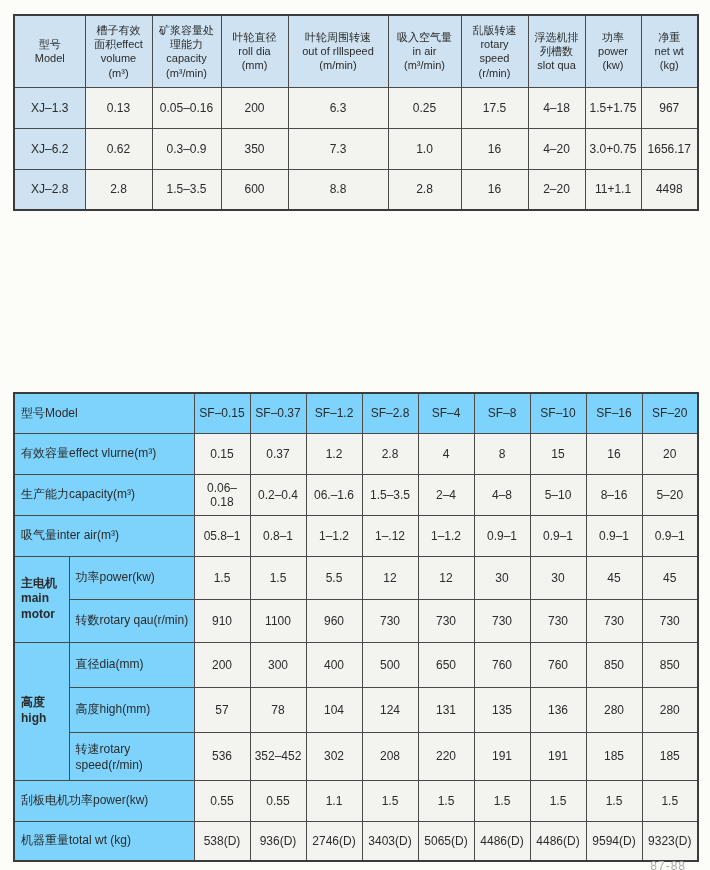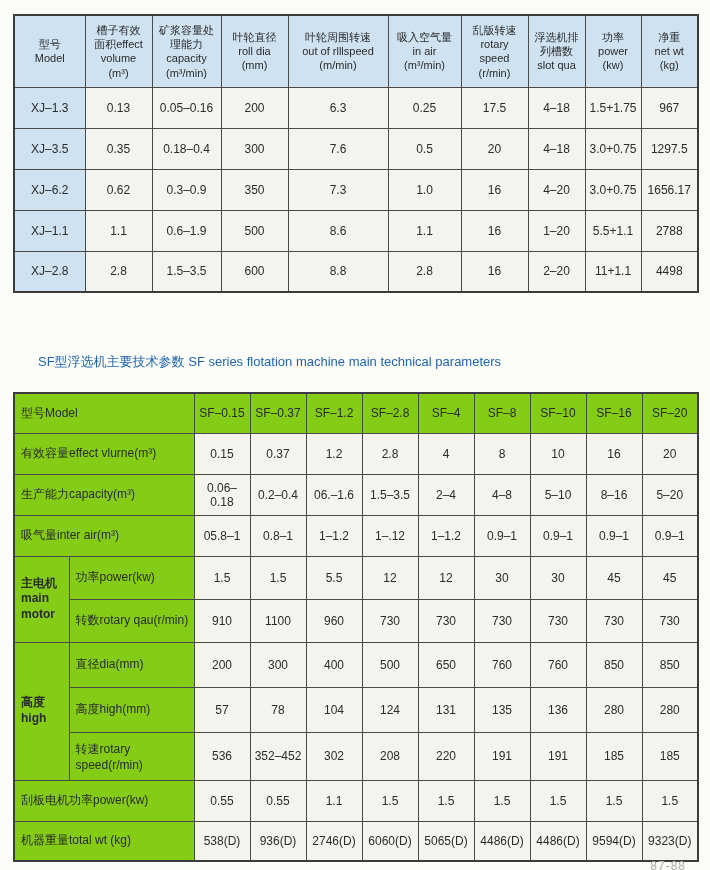--- a/index.html
+++ b/index.html
@@ -11,21 +11,21 @@
   table { border-collapse:collapse; table-layout:fixed; position:absolute; border:2px solid #3c3c3c; }
   td,th { border:1px solid #4a4a4a; padding:1px 3px; font-size:12px; text-align:center; vertical-align:middle; overflow:hidden; font-weight:400; }
   .t1 { left:13px; top:14px; width:684px; }
   .t1 tr.hdr { height:72px; }
   .t1 tr.dat { height:41px; }
   .t1 th { background:#cee2f1; white-space:pre-line; font-size:11px; line-height:1.3; }
   td.mod { background:#cee2f1;text-align:center; }
   td.val { background:#f3f3f0; }
   .title { position:absolute; left:38px; top:353px; font-size:13px; color:#2165ae; }
   .t2 { left:13px; top:392px; width:684px; }
-  .t2 .lbl, .t2 .sub, .t2 .grp, .t2 .mhd { background:#84cc16; }
+  .t2 .lbl, .t2 .sub, .t2 .grp, .t2 .mhd { background:#7dd3fc; }
   .t2 .lbl, .t2 .sub, .t2 .grp { text-align:left; padding-left:6px; }
   .grp { white-space:pre-line; line-height:1.3;font-weight:bold; }
   .h40{height:40px} .h41{height:41px} .h43{height:43px} .h45{height:45px} .h48{height:48px}
   .pageref { position:absolute; right:24px; top:859px; font-size:12px; color:#ababab; letter-spacing:1px; }
 </style>
 </head>
 <body>
 
 <div class="page">
 
@@ -83,71 +83,46 @@
       <td class="val">0.05–0.16</td>
       <td class="val">200</td>
       <td class="val">6.3</td>
       <td class="val">0.25</td>
       <td class="val">17.5</td>
       <td class="val">4–18</td>
       <td class="val">1.5+1.75</td>
       <td class="val">967</td>
     </tr>
     <tr class="dat">
-      <td class="mod">XJ–3.5</td>
-      <td class="val">0.35</td>
-      <td class="val">0.18–0.4</td>
-      <td class="val">300</td>
-      <td class="val">7.6</td>
-      <td class="val">0.5</td>
-      <td class="val">20</td>
-      <td class="val">4–18</td>
-      <td class="val">3.0+0.75</td>
-      <td class="val">1297.5</td>
-    </tr>
-    <tr class="dat">
       <td class="mod">XJ–6.2</td>
       <td class="val">0.62</td>
       <td class="val">0.3–0.9</td>
       <td class="val">350</td>
       <td class="val">7.3</td>
       <td class="val">1.0</td>
       <td class="val">16</td>
       <td class="val">4–20</td>
       <td class="val">3.0+0.75</td>
       <td class="val">1656.17</td>
-    </tr>
-    <tr class="dat">
-      <td class="mod">XJ–1.1</td>
-      <td class="val">1.1</td>
-      <td class="val">0.6–1.9</td>
-      <td class="val">500</td>
-      <td class="val">8.6</td>
-      <td class="val">1.1</td>
-      <td class="val">16</td>
-      <td class="val">1–20</td>
-      <td class="val">5.5+1.1</td>
-      <td class="val">2788</td>
     </tr>
     <tr class="dat">
       <td class="mod">XJ–2.8</td>
       <td class="val">2.8</td>
       <td class="val">1.5–3.5</td>
       <td class="val">600</td>
       <td class="val">8.8</td>
       <td class="val">2.8</td>
       <td class="val">16</td>
       <td class="val">2–20</td>
       <td class="val">11+1.1</td>
       <td class="val">4498</td>
     </tr>
   </tbody>
     </table>
 
-  <div class="title">SF型浮选机主要技术参数  SF series flotation machine main technical parameters</div>
 
   <table class="t2">
     <colgroup>
         <col style="width:55px">
         <col style="width:125px">
         <col style="width:56px">
         <col style="width:56px">
         <col style="width:56px">
         <col style="width:56px">
         <col style="width:56px">
@@ -170,21 +145,21 @@
       <td class="mhd">SF–20</td>
     </tr>
     <tr class="h41">
       <td class="lbl" colspan="2">有效容量effect vlurne(m³)</td>
       <td class="val">0.15</td>
       <td class="val">0.37</td>
       <td class="val">1.2</td>
       <td class="val">2.8</td>
       <td class="val">4</td>
       <td class="val">8</td>
-      <td class="val">10</td>
+      <td class="val">15</td>
       <td class="val">16</td>
       <td class="val">20</td>
     </tr>
     <tr class="h41">
       <td class="lbl" colspan="2">生产能力capacity(m³)</td>
       <td class="val">0.06–0.18</td>
       <td class="val">0.2–0.4</td>
       <td class="val">06.–1.6</td>
       <td class="val">1.5–3.5</td>
       <td class="val">2–4</td>
@@ -279,21 +254,21 @@
       <td class="val">1.5</td>
       <td class="val">1.5</td>
       <td class="val">1.5</td>
       <td class="val">1.5</td>
     </tr>
     <tr class="h40">
       <td class="lbl" colspan="2">机器重量total wt (kg)</td>
       <td class="val">538(D)</td>
       <td class="val">936(D)</td>
       <td class="val">2746(D)</td>
-      <td class="val">6060(D)</td>
+      <td class="val">3403(D)</td>
       <td class="val">5065(D)</td>
       <td class="val">4486(D)</td>
       <td class="val">4486(D)</td>
       <td class="val">9594(D)</td>
       <td class="val">9323(D)</td>
     </tr>
   </tbody>
     </table>
 
   <div class="pageref">87-88</div>

